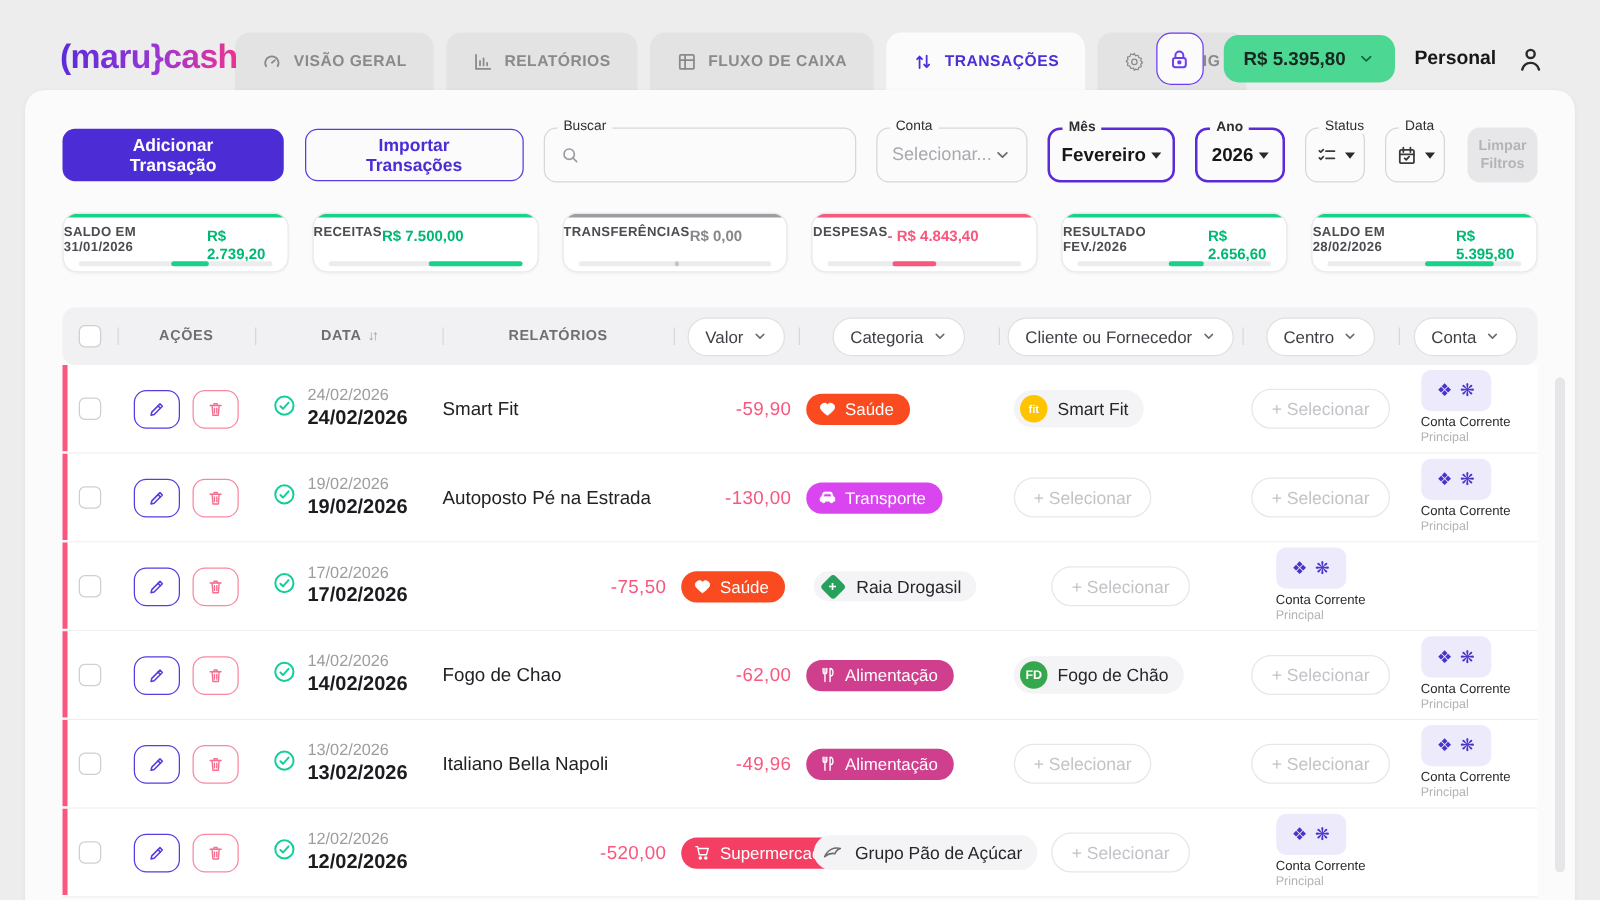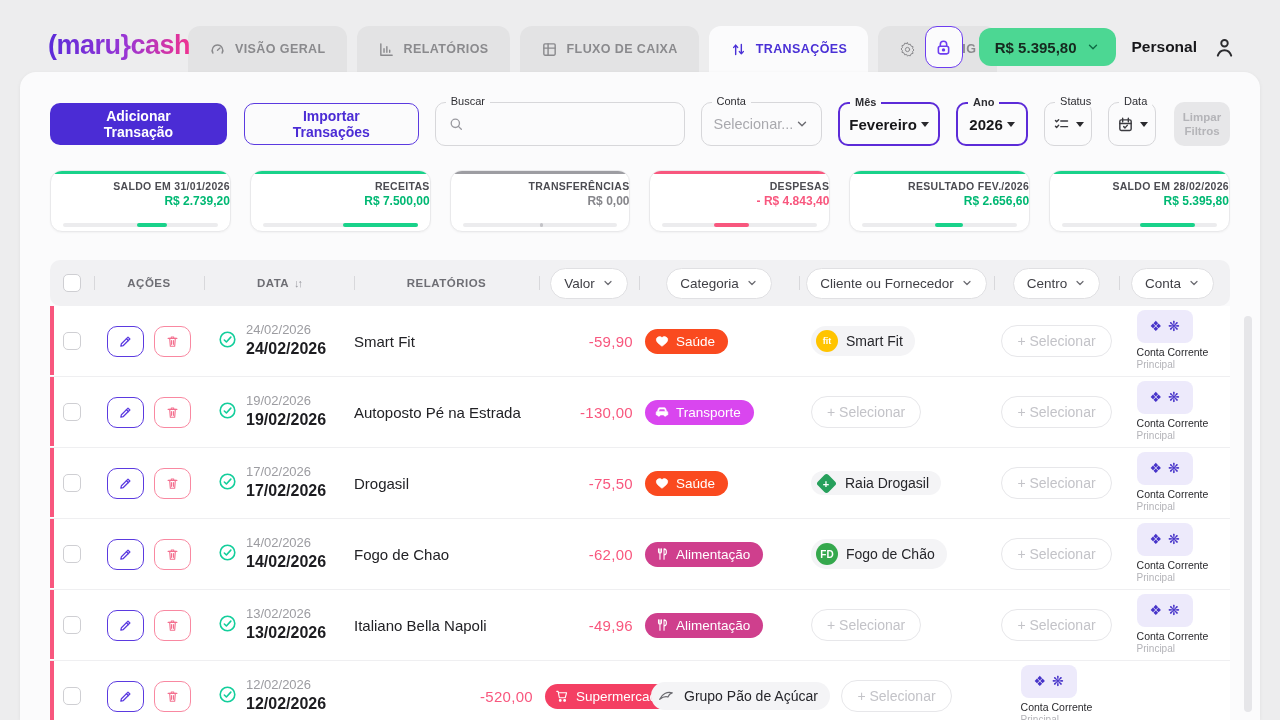--- a/index.html
+++ b/index.html
@@ -51,22 +51,22 @@
   .field-mes, .field-ano { font-weight:700; color:#17171a; font-size:15px; gap:4px; cursor:pointer; justify-content:center; }
   .field-mes { width:102px; } .field-ano { width:72px; }
   .caret { width:0; height:0; border-left:4.5px solid transparent; border-right:4.5px solid transparent; border-top:5.5px solid #2a2a2e; }
   .field-icon { width:48px; justify-content:center; gap:6px; cursor:pointer; }
   .field-icon svg { width:17px; height:17px; stroke:#3a3a3f; }
   .btn-clear { height:44px; width:58px; border:none; border-radius:10px; background:#e7e7e9; color:#b4b4b8;
                font-size:11.5px; font-weight:700; line-height:1.25; cursor:default; font-family:inherit; margin-left:2px; }
 
   
   .cards { display:flex; gap:19px; margin-top:22px; }
-  .card { flex:1; height:62px; background:#fff; border:1px solid #e9e9eb; border-radius:12px; position:relative;
-          display:flex; flex-direction:column; align-items:flex-end; padding-top:9px; overflow:hidden;
+  .card { flex:1; height:48px; background:#fff; border:1px solid #e9e9eb; border-radius:12px; position:relative;
+          display:flex; flex-direction:row; align-items:flex-start; padding-top:9px; overflow:hidden;
           box-shadow:0 1px 2px rgba(0,0,0,.04); }
   .card::before { content:""; position:absolute; top:0; left:0; right:0; height:3px; }
   .card.green::before { background:#19d28a; } .card.red::before { background:#f8577e; } .card.gray::before { background:#9d9da2; }
   .card-title { font-size:10.5px; font-weight:600; color:#4c4c52; letter-spacing:0.3px; }
   .card-value { font-size:12px; font-weight:700; margin-top:2px; }
   .card.green .card-value { color:#00b873; } .card.red .card-value { color:#f8577e; } .card.gray .card-value { color:#86868b; }
   .card-track { position:absolute; bottom:4px; left:12px; right:12px; height:4px; border-radius:2px; background:#ececee; }
   .card-seg { position:absolute; top:0; bottom:0; border-radius:2px; }
   .card.green .card-seg { background:#19d28a; } .card.red .card-seg { background:#f8577e; } .card.gray .card-seg { background:#c3c3c7; }
 
@@ -537,21 +537,20 @@
           <div class="cell c-date">
             <span class="status-ic"><svg viewBox="0 0 24 24" fill="none" stroke-width="2" stroke-linecap="round" stroke-linejoin="round" style="width: 19px; height: 19px; stroke: rgb(18, 206, 155);">
                 <circle cx="12" cy="12" r="9.2"></circle>
                 <path d="M8 12.6l2.6 2.6L16.2 9"></path>
               </svg></span>
             <span class="date-stack">
               <span class="date-small">17/02/2026</span>
               <span class="date-big">17/02/2026</span>
             </span>
           </div>
-          <div class="cell c-desc">Drogasil</div>
           <div class="cell c-value">-75,50</div>
           <div class="cell c-cat">
             <div class="chip" style="background:#fa4a1f">
               <span style="color:#fff">
                 <svg viewBox="0 0 24 24" fill="currentColor" style="display: block; width: 14px; height: 14px; stroke: rgb(255, 255, 255);">
                   <path d="M12 21s-7.2-4.7-9.4-9.1A5.6 5.6 0 0 1 12 6.2 5.6 5.6 0 0 1 21.4 12C19.2 16.3 12 21 12 21z"></path>
                 </svg>
               </span>
               <span>Saúde</span>
             </div>

